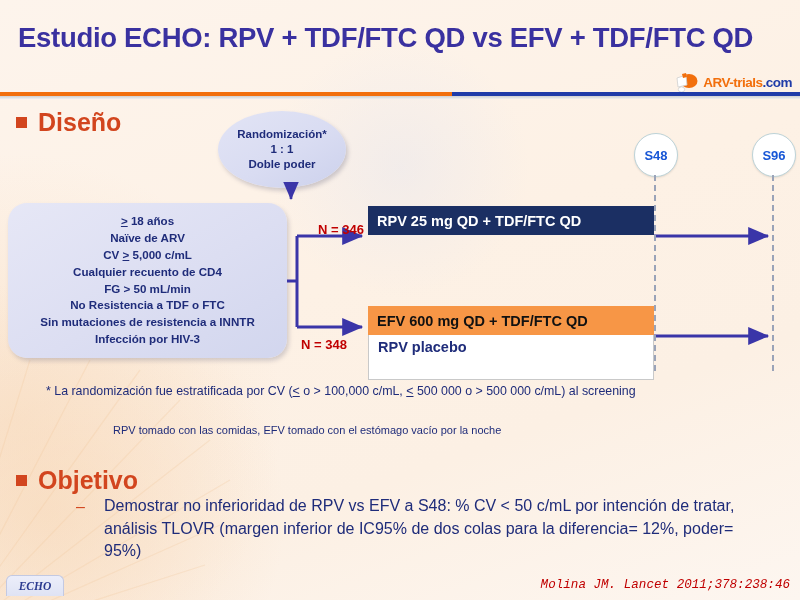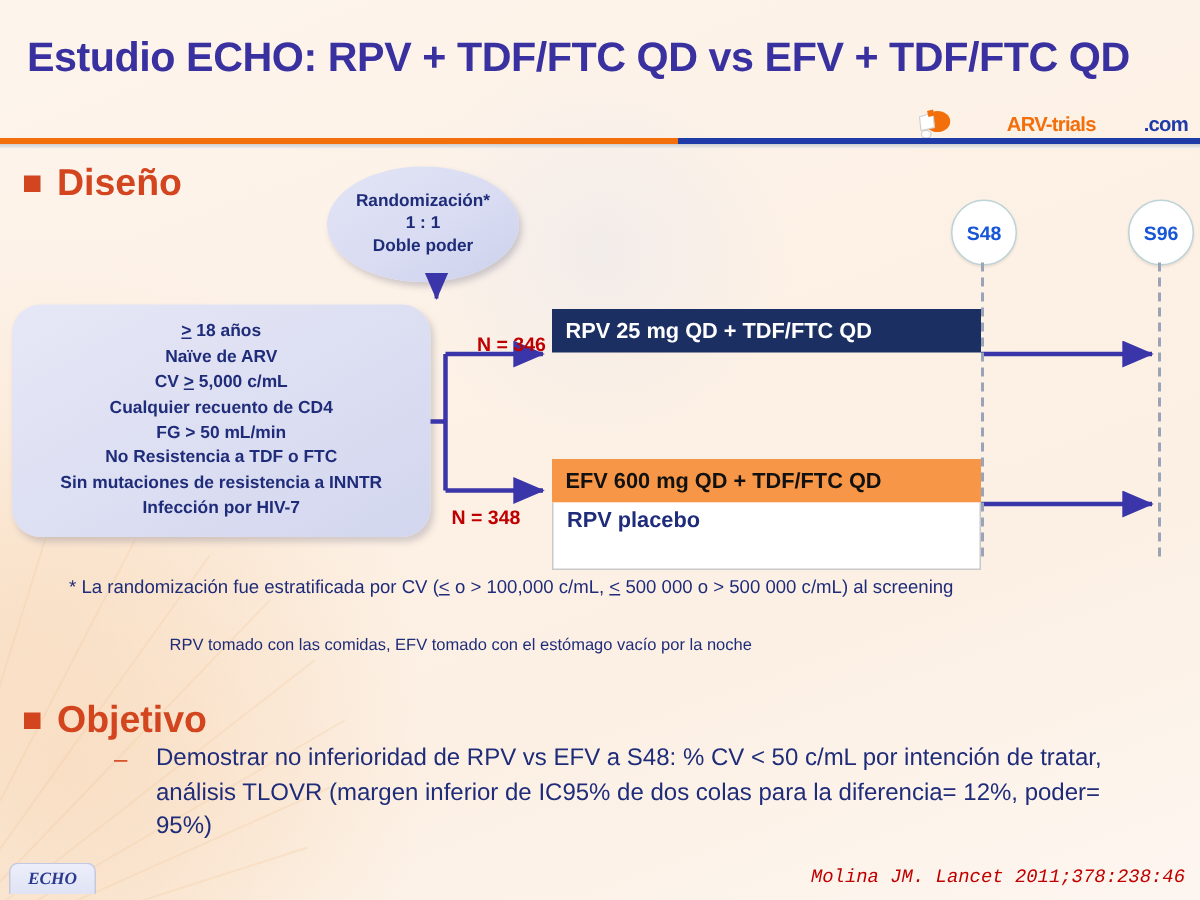--- a/index.html
+++ b/index.html
@@ -18,21 +18,21 @@
   }
   
   #rays{position:absolute;left:-90px;bottom:-60px;width:330px;height:300px;opacity:.5;pointer-events:none;}
 
   
   #title{
     position:absolute;left:18px;top:22px;width:770px;
     font-size:27.5px;font-weight:bold;color:#3a31a0;
     letter-spacing:-0.3px;white-space:nowrap;
   }
-  #logo{position:absolute;right:8px;top:71px;height:22px;display:flex;align-items:center;gap:32px;}
+  #logo{position:absolute;right:8px;top:71px;height:22px;display:flex;align-items:center;}
   #logo .lg-txt{font-size:13.5px;font-weight:bold;letter-spacing:-.5px;}
   .bar{position:absolute;height:4px;}
   #bar-orange{left:0;top:92px;width:452px;background:#F26F0C;}
   #bar-blue{left:452px;top:92px;width:467px;background:#1F3BA8;}
   #bar-red{left:460px;top:92px;width:340px;background:#D9361B;}
   #bar-grey{left:0;top:96px;width:800px;height:3px;background:linear-gradient(to bottom,#cfcfcf,#efefef);}
 
   
   .sec{position:absolute;display:flex;align-items:center;gap:11px;}
   .sec .sq{width:11px;height:11px;background:#D2451E;display:block;}
@@ -174,21 +174,21 @@
   </div>
 
   <div id="criteria">
     <div><span class="ge">&gt;</span> 18 años</div>
     <div>Naïve de ARV</div>
     <div>CV <span class="ge">&gt;</span> 5,000 c/mL</div>
     <div>Cualquier recuento de CD4</div>
     <div>FG &gt; 50 mL/min</div>
     <div>No Resistencia a TDF o FTC</div>
     <div>Sin mutaciones de resistencia a INNTR</div>
-    <div>Infección por HIV-7</div>
+    <div>Infección por HIV-3</div>
   </div>
 
   <svg class="ov">
     <defs>
       <marker id="ah" markerWidth="8" markerHeight="8" refX="6.6" refY="3" orient="auto">
         <path d="M0,0 L7,3 L0,6 Z" fill="#3A35A8"></path>
       </marker>
     </defs>
 
     <line x1="291" y1="188" x2="291" y2="199" stroke="#3A35A8" stroke-width="2.6" marker-end="url(#ah)"></line>

